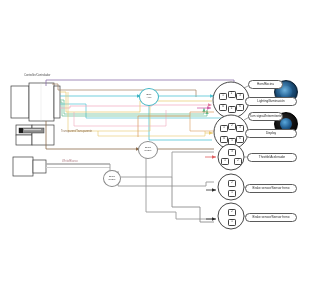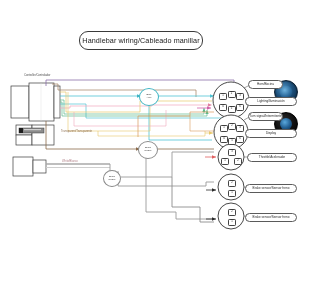--- a/index.html
+++ b/index.html
@@ -197,21 +197,20 @@
     <path d="M244 88 L252 84" stroke="#444" stroke-width="0.5" fill="none"></path>
     <path d="M245 100 L250 101" stroke="#444" stroke-width="0.5" fill="none"></path>
     <path d="M244 120 L251 116" stroke="#444" stroke-width="0.5" fill="none"></path>
     <path d="M246 132 L250 133" stroke="#444" stroke-width="0.5" fill="none"></path>
     <path d="M244 157 L250 157" stroke="#444" stroke-width="0.5" fill="none"></path>
     <path d="M244 187 L250 188" stroke="#444" stroke-width="0.5" fill="none"></path>
     <path d="M244 216 L250 217" stroke="#444" stroke-width="0.5" fill="none"></path>
 
   </svg>
 
-  <div class="title-pill">Handlebar wiring/Cableado manillar</div>
 
   <div class="horn" style="left:274px;top:80px;width:22px;height:22px;
         background:radial-gradient(circle at 38% 32%, #4a8fc0 0%, #1d4f7a 45%, #0b2a45 100%);
         border:1.2px solid #0a1f33;">
     <div class="inner" style="width:13px;height:13px;
         background:radial-gradient(circle at 40% 35%, #6fb3de 0%, #2b6a9c 55%, #103category 100%);
         background:radial-gradient(circle at 40% 35%, #6fb3de 0%, #2b6a9c 55%, #10304d 100%);"></div>
   </div>
   <div class="horn" style="left:274px;top:112px;width:22px;height:22px;
         background:radial-gradient(circle at 40% 33%, #2a2a2a 0%, #111 50%, #000 100%);

